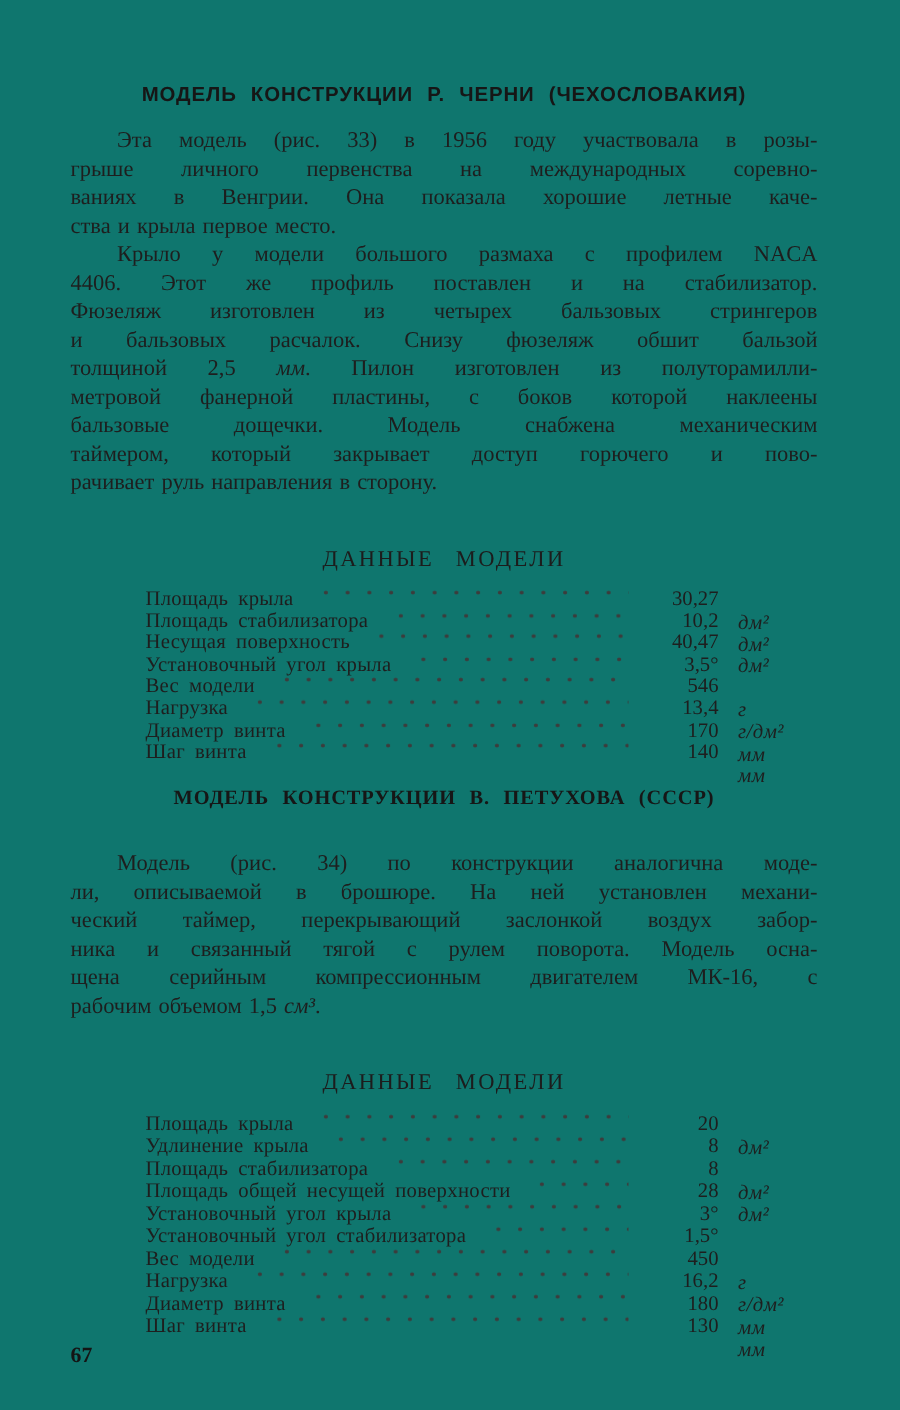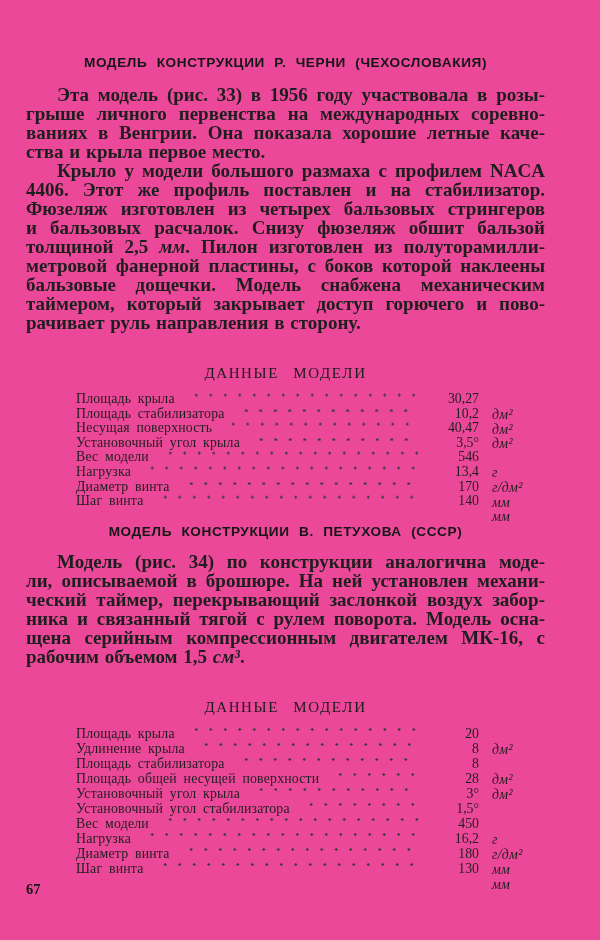--- a/index.html
+++ b/index.html
@@ -6,46 +6,45 @@
   body {
     width: 600px; height: 940px;
     background: #fcfcfa;
     font-family: "Liberation Serif", serif;
     color: #1e1e1e;
     overflow: hidden;
   }
   .page {
     box-sizing: border-box;
     width: 600px; height: 940px;
-    padding: 54px 55px 0 26px;
-    background: #ec4899;
+    padding: 54px 55px 0 47px;
+    background: #0f766e;
   }
   
   .section-heading {
     text-align: center;
     font-family: "Liberation Sans", sans-serif;
     font-weight: bold;
     font-size: 13.6px;
     line-height: 18px;
     letter-spacing: 0.6px;
     word-spacing: 5px;
     color: #161616;
     margin-bottom: 13px;
   }
   
   .paragraphs { margin: 0; }
   .bline {
-    font-size: 19px;
+    font-size: 15px;
     line-height: 19px;
     height: 19px;
     text-align: justify;
     text-align-last: justify;
     word-spacing: 1px;
     white-space: nowrap;
-    font-weight: bold;
   }
   .bline.first { text-indent: 31px; }
   .bline.plast { text-align-last: left; white-space: normal; }
   .unit-em { font-style: italic; }
   
   .data-heading {
     text-align: center;
     font-size: 15px;
     line-height: 19px;
     letter-spacing: 1.6px;
@@ -76,21 +75,21 @@
     box-sizing: border-box;
     width: 66px; padding-left: 13px;
     flex: 0 0 auto;
     font-style: italic;
     white-space: nowrap;
     letter-spacing: 0.3px;
     margin-top: 16px;
   }
   
   .gap-after-table1 { height: 14px; }
-  .sec2 .section-heading { margin-bottom: 11px; }
+  .sec2 .section-heading { margin-bottom: 26px; font-family: Liberation Serif, serif; }
   .page-number {
     margin-top: 5px;
     padding-right: 8px;
     text-align: left;
     font-weight: bold;
     font-size: 14.5px;
     color: #141414;
   }
 </style>
 </head>

